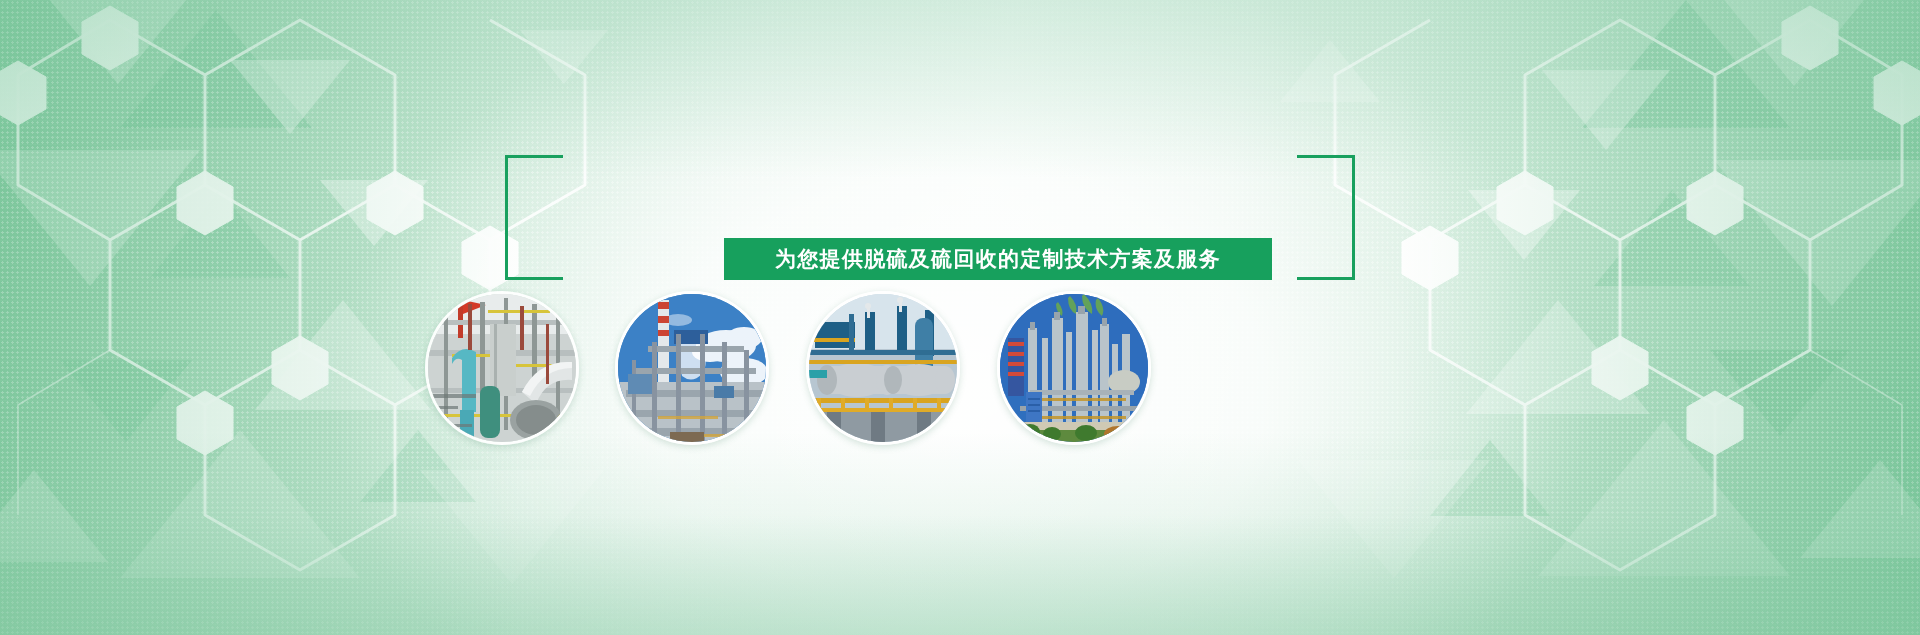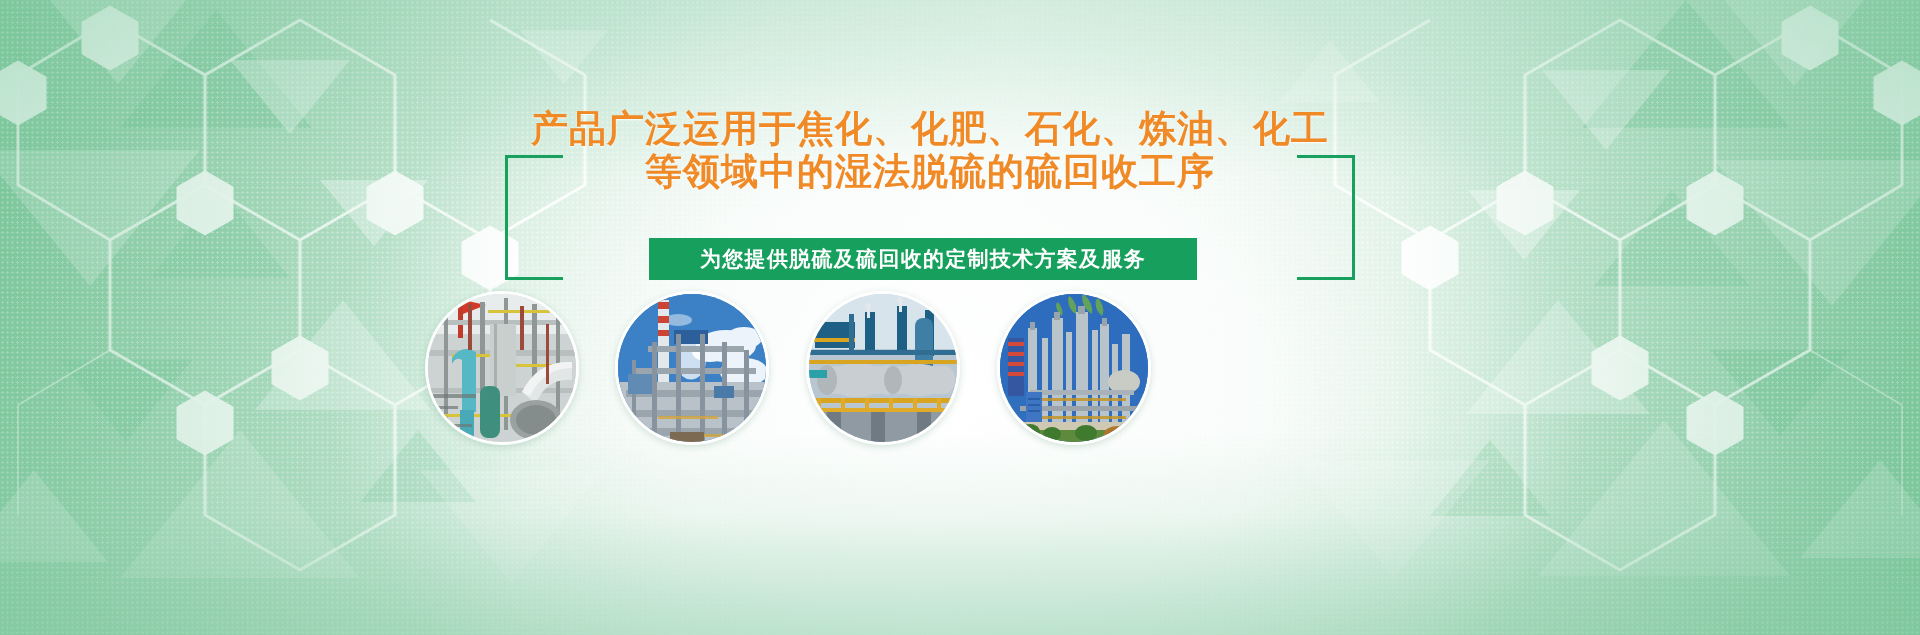--- a/index.html
+++ b/index.html
@@ -57,21 +57,21 @@
   .bk-bot-r{right:0;bottom:0;width:58px;height:3px;}
 
   
   .headline{position:absolute;left:480px;top:108px;width:900px;text-align:center;
     color:#f08a26;font-size:37px;line-height:1.16;font-weight:bold;
     letter-spacing:1px;white-space:nowrap;
     text-shadow:0 1px 2px rgba(255,255,255,.9);}
   .headline .l2{letter-spacing:1px;}
 
   
-  .greenbar{position:absolute;left:649px;top:238px;width:548px;height:42px;
+  .greenbar{position:absolute;left:724px;top:238px;width:548px;height:42px;
     background:#17a05d;display:flex;align-items:center;justify-content:center;}
   .greenbar span{color:#ffffff;font-size:21px;font-weight:bold;letter-spacing:1.3px;white-space:nowrap;}
 
   
   .circles{position:absolute;left:425px;top:291px;width:1070px;height:160px;}
   .circ{position:absolute;width:148px;height:148px;border-radius:50%;
     overflow:hidden;border:3px solid rgba(255,255,255,.92);
     box-shadow:0 2px 7px rgba(70,130,100,.22);}
   .c1{left:0;top:0;}
   .c2{left:190px;top:0;}
@@ -165,24 +165,20 @@
 
   <div class="bracket">
     <div class="bk bk-top-l"></div>
     <div class="bk bk-top-r"></div>
     <div class="bk bk-left"></div>
     <div class="bk bk-right"></div>
     <div class="bk bk-bot-l"></div>
     <div class="bk bk-bot-r"></div>
   </div>
 
-  <div class="headline">
-    <div>产品广泛运用于焦化、化肥、石化、炼油、化工</div>
-    <div class="l2">等领域中的湿法脱硫的硫回收工序</div>
-  </div>
 
   <div class="greenbar">
     <span>为您提供脱硫及硫回收的定制技术方案及服务</span>
   </div>
 
   <div class="circles">
 
     <div class="circ c1">
       <svg viewBox="0 0 148 148">
         <rect width="148" height="148" fill="#dfe4e3"></rect>

